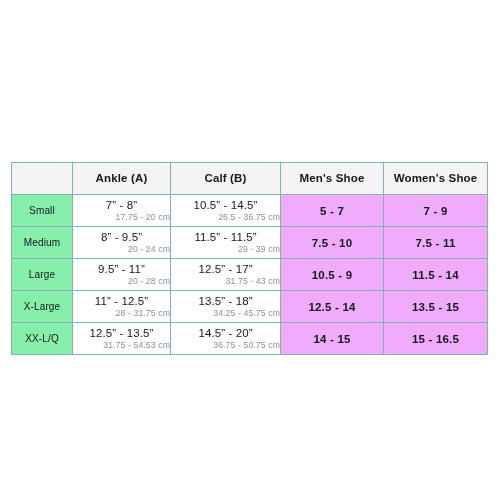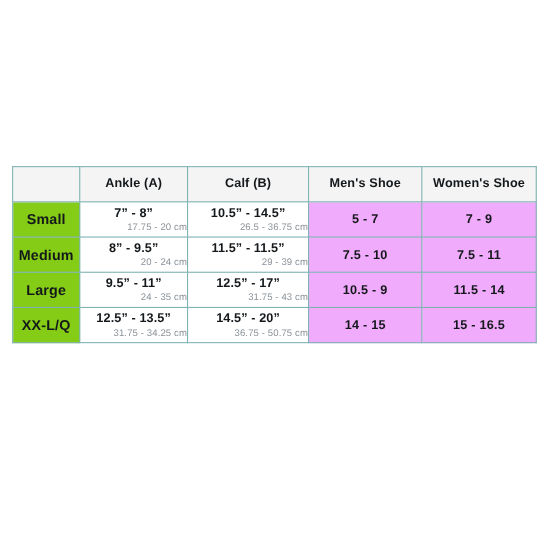--- a/index.html
+++ b/index.html
@@ -12,21 +12,21 @@
     height: 500px;
     background: #ffffff;
     font-family: "Liberation Sans", sans-serif;
     -webkit-font-smoothing: antialiased;
     overflow: hidden;
   }
 
   .chart-wrap {
     position: absolute;
     left: 11px;
-    top: 151px;
+    top: 162px;
     width: 476px;
   }
 
   table.size-chart {
     width: 476px;
     border-collapse: collapse;
     table-layout: fixed;
     background: #ffffff;
   }
 
@@ -55,37 +55,37 @@
     line-height: 1.1;
   }
   tr.header-row th.corner-cell {
     background: #f4f4f4;
   }
 
   
   tbody tr { height: 32px; }
 
   td.size-label {
-    background: #84cc16;
-    font-size: 13px;
-    font-weight: bold;
+    background: #86efac;
+    font-size: 10px;
+    font-weight: normal;
     letter-spacing: 0.15px;
     text-align: left;
     padding-left: 9px;
   }
 
   td.measure-cell {
     background: #ffffff;
     padding: 3px 2px 4px 2px;
     line-height: 1.12;
   }
   .inch-value {
     display: block;
     font-size: 11.5px;
-    font-weight: bold;
+    font-weight: normal;
     letter-spacing: 0.1px;
     color: #14181b;
   }
   .cm-value {
     display: block;
     font-size: 8.7px;
     font-weight: normal;
     letter-spacing: 0.1px;
     color: #8a9197;
     margin-top: 1px;
@@ -147,36 +147,49 @@
           <span class="cm-value">29 - 39 cm</span>
         </td>
         <td class="shoe-cell">7.5 - 10</td>
         <td class="shoe-cell">7.5 - 11</td>
       </tr>
 
       <tr>
         <td class="size-label">Large</td>
         <td class="measure-cell">
           <span class="inch-value">9.5” - 11”</span>
-          <span class="cm-value">24 - 35 cm</span>
+          <span class="cm-value">20 - 28 cm</span>
         </td>
         <td class="measure-cell">
           <span class="inch-value">12.5” - 17”</span>
           <span class="cm-value">31.75 - 43 cm</span>
         </td>
         <td class="shoe-cell">10.5 - 9</td>
         <td class="shoe-cell">11.5 - 14</td>
       </tr>
 
+      <tr>
+        <td class="size-label">X-Large</td>
+        <td class="measure-cell">
+          <span class="inch-value">11” - 12.5”</span>
+          <span class="cm-value">28 - 31.75 cm</span>
+        </td>
+        <td class="measure-cell">
+          <span class="inch-value">13.5” - 18”</span>
+          <span class="cm-value">34.25 - 45.75 cm</span>
+        </td>
+        <td class="shoe-cell">12.5 - 14</td>
+        <td class="shoe-cell">13.5 - 15</td>
+      </tr>
 
       <tr>
         <td class="size-label">XX-L/Q</td>
         <td class="measure-cell">
           <span class="inch-value">12.5” - 13.5”</span>
-          <span class="cm-value">31.75 - 34.25 cm</span>
+          <span class="cm-value">31.75 - 54.53 cm</span>
         </td>
         <td class="measure-cell">
           <span class="inch-value">14.5” - 20”</span>
           <span class="cm-value">36.75 - 50.75 cm</span>
         </td>
         <td class="shoe-cell">14 - 15</td>
         <td class="shoe-cell">15 - 16.5</td>
       </tr>
 
     </tbody>

